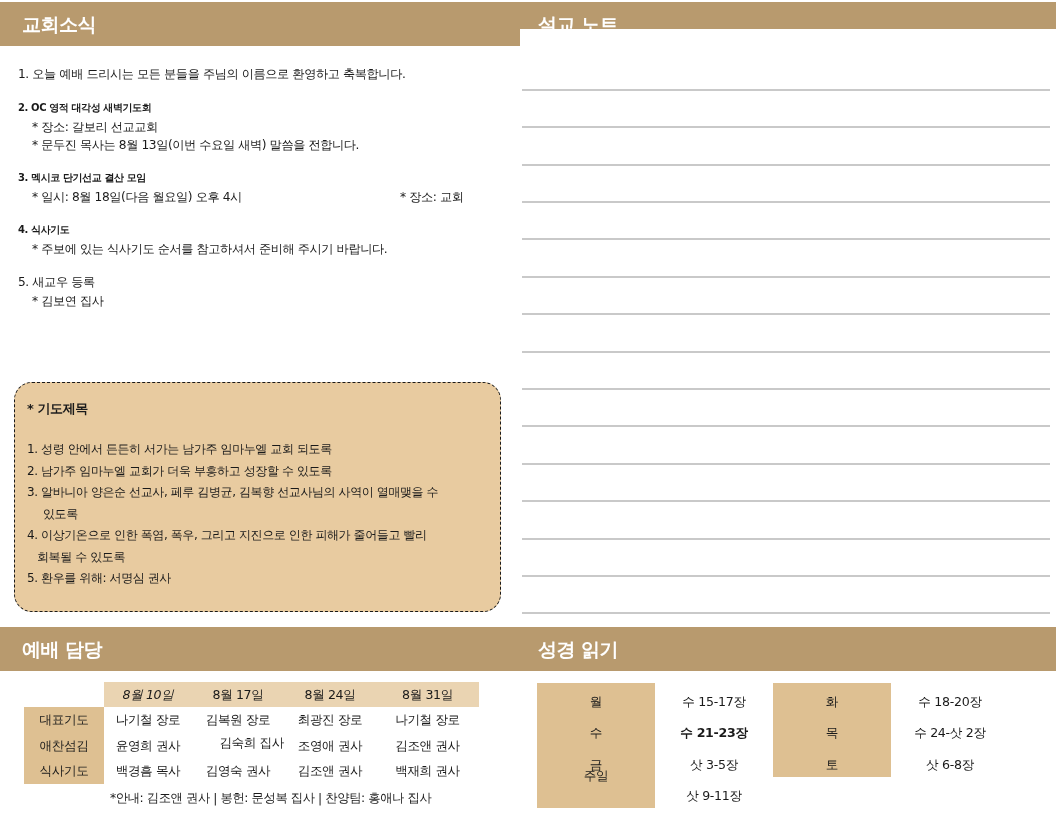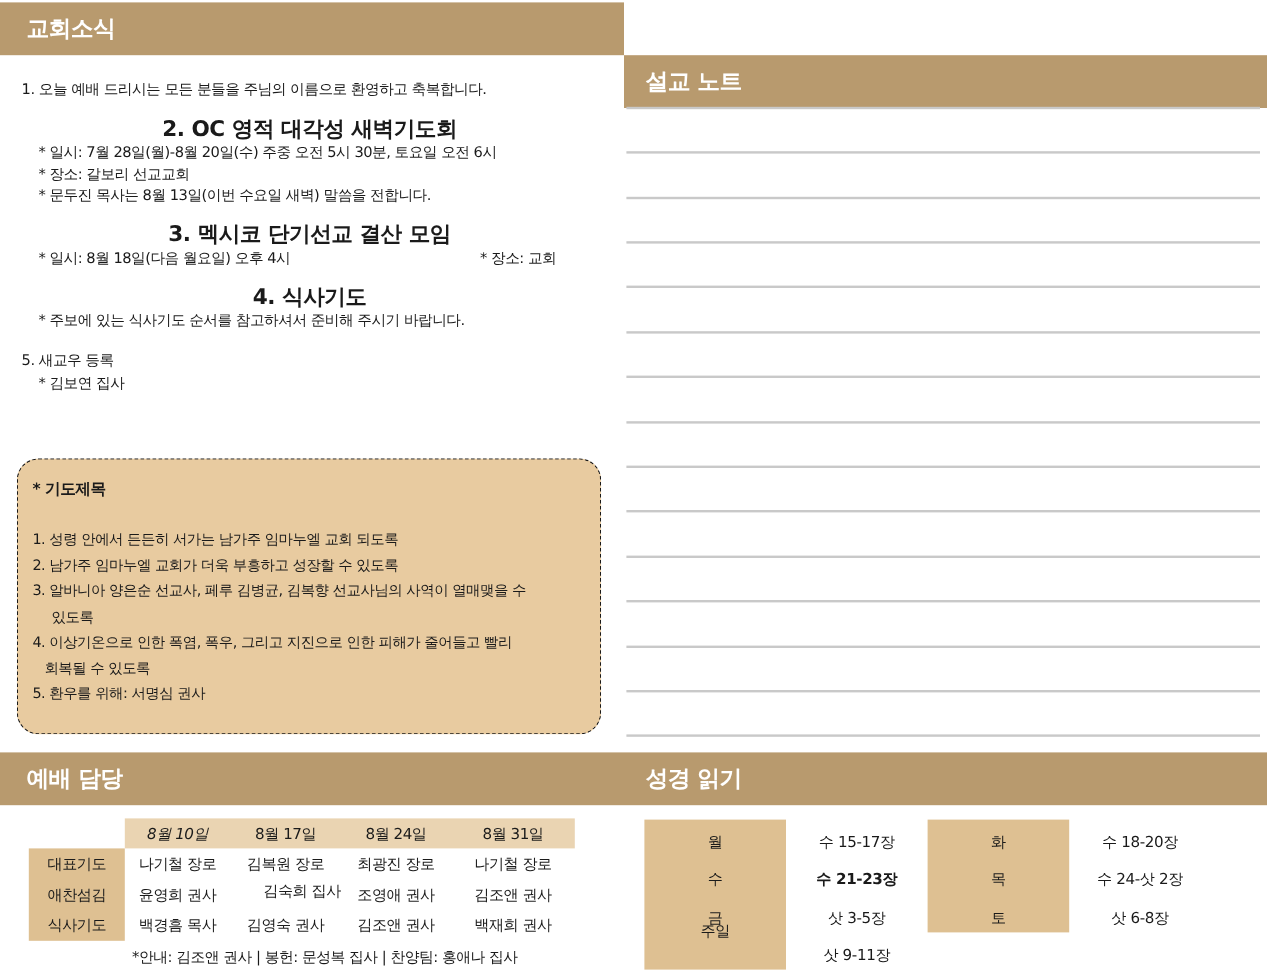--- a/index.html
+++ b/index.html
@@ -5,29 +5,29 @@
   * { box-sizing: border-box; margin: 0; padding: 0; }
   html, body { width: 1056px; height: 816px; background: #ffffff; overflow: hidden; }
   body { position: relative; font-family: "DejaVu Sans", "Liberation Sans", sans-serif; color: #1a1a1a; }
 
   .hdr {
     position: absolute; background: #B89A6E; color: #ffffff;
     font-weight: bold; font-size: 19px; line-height: 44px; padding-left: 22px;
     letter-spacing: -0.5px;
   }
   #hdr-news { left: 0; top: 2px; width: 520px; height: 44px; }
-  #hdr-notes { left: 520px; top: 2px; width: 536px; height: 44px; padding-left: 18px; margin-top: 44px; }
+  #hdr-notes { left: 520px; top: 2px; width: 536px; height: 27px; padding-left: 18px; }
   #hdr-duty { left: 0; top: 627px; width: 520px; height: 44px; }
   #hdr-bible { left: 520px; top: 627px; width: 536px; height: 44px; padding-left: 18px; }
 
   
   .news { position: absolute; left: 18px; top: 64px; width: 480px; font-size: 12.2px; letter-spacing: -0.4px; }
   .news .item { margin-bottom: 14px; }
   .news .title { line-height: 20px; }
-  .news .title.bold { font-weight: bold; font-size: 18px; text-align: center; }
+  .news .title.bold { font-weight: bold; font-size: 10px; }
   .news .sub { padding-left: 14px; line-height: 18px; position: relative; }
   .news .sub-right { position: absolute; left: 382px; top: 0; }
 
   
   .prayer {
     position: absolute; left: 14px; top: 382px; width: 487px; height: 230px;
     background: #E8CBA0; border: 1.5px dashed #1a1a1a; border-radius: 18px;
     padding: 16px 12px; font-size: 12px; letter-spacing: -0.4px;
   }
   .prayer .ptitle { font-weight: bold; font-size: 13px; margin-bottom: 20px; line-height: 20px; }
@@ -55,21 +55,20 @@
 <div class="hdr" id="hdr-notes">설교 노트</div>
 <div class="hdr" id="hdr-duty">예배 담당</div>
 <div class="hdr" id="hdr-bible">성경 읽기</div>
 
 <div class="news">
   <div class="item">
     <div class="title">1. 오늘 예배 드리시는 모든 분들을 주님의 이름으로 환영하고 축복합니다.</div>
   </div>
   <div class="item" style="margin-top:2px;">
     <div class="title bold">2. OC 영적 대각성 새벽기도회</div>
-    <div class="sub">* 일시: 7월 28일(월)-8월 20일(수) 주중 오전 5시 30분, 토요일 오전 6시</div>
     <div class="sub">* 장소: 갈보리 선교교회</div>
     <div class="sub">* 문두진 목사는 8월 13일(이번 수요일 새벽) 말씀을 전합니다.</div>
   </div>
   <div class="item" style="margin-top:4px;">
     <div class="title bold">3. 멕시코 단기선교 결산 모임</div>
     <div class="sub">
       <span>* 일시: 8월 18일(다음 월요일) 오후 4시</span>
       <span class="sub-right">* 장소: 교회</span>
     </div>
   </div>

